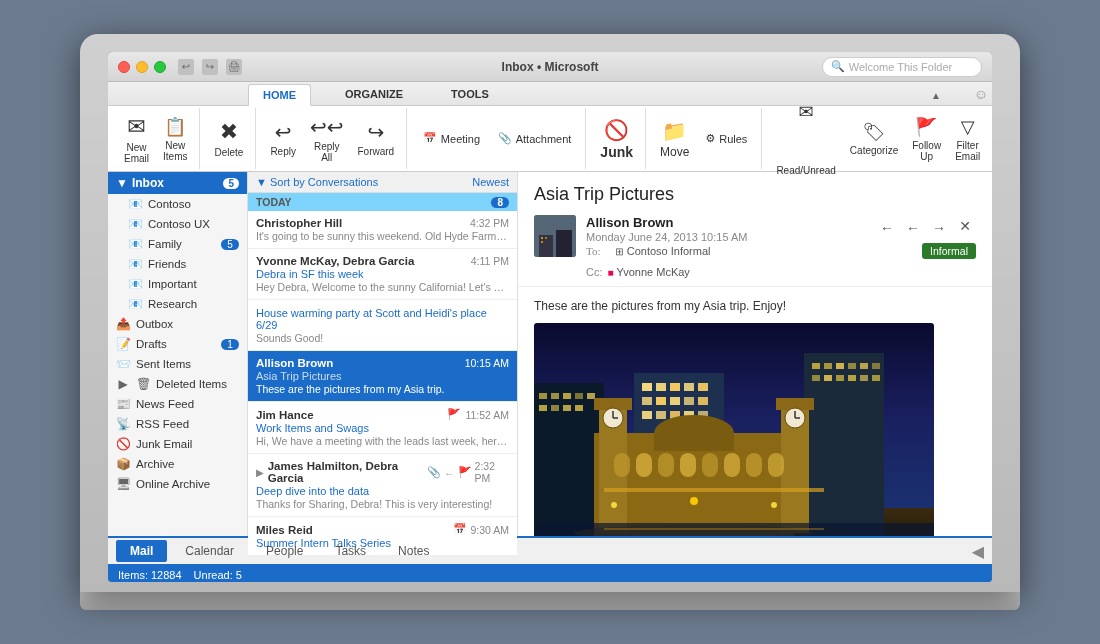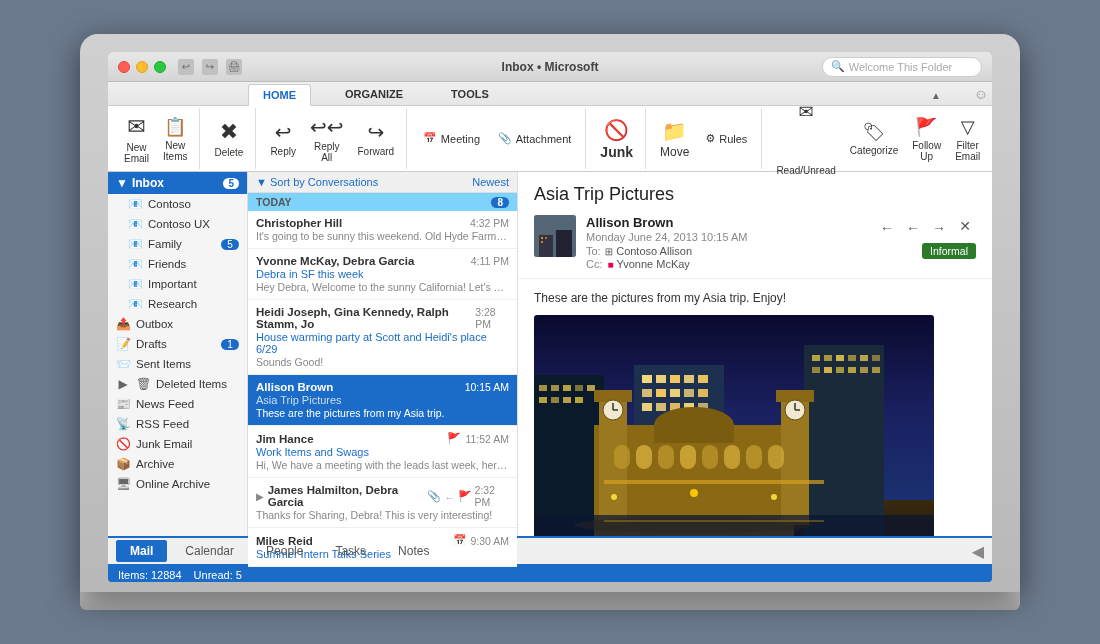--- a/index.html
+++ b/index.html
@@ -420,21 +420,21 @@
 
     .sender-to {
       font-size: 11px;
       color: #555;
       margin-top: 2px;
     }
 
     .sender-cc {
       font-size: 11px;
       color: #555;
-      margin-top: 1px;
+      margin-top: 9px;
     }
 
     .reading-pane-actions {
       display: flex;
       align-items: center;
       gap: 4px;
       margin-left: auto;
     }
 
     .reading-action-btn {
@@ -772,24 +772,20 @@
             <div class="email-item">
               <div class="email-header-row">
                 <span class="email-sender" style="font-weight:700;">Yvonne McKay, Debra Garcia</span>
                 <span class="email-time">4:11 PM</span>
               </div>
               <div class="email-subject">Debra in SF this week</div>
               <div class="email-preview">Hey Debra, Welcome to the sunny California! Let's plan f</div>
             </div>
 
             <div class="email-item">
-              <div class="email-header-row">
-                <span class="email-sender" style="font-weight:700;">Heidi Joseph, Gina Kennedy, Ralph Stamm, Jo</span>
-                <span class="email-time">3:28 PM</span>
-              </div>
               <div class="email-subject">House warming party at Scott and Heidi's place 6/29</div>
               <div class="email-preview">Sounds Good!</div>
             </div>
 
             <div class="email-item selected">
               <div class="email-header-row">
                 <span class="email-sender">Allison Brown</span>
                 <span class="email-time">10:15 AM</span>
               </div>
               <div class="email-subject">Asia Trip Pictures</div>
@@ -814,20 +810,21 @@
                   <span style="font-size:10px;color:#888;">▶</span>
                   <span class="email-sender">James Halmilton, Debra Garcia</span>
                 </span>
                 <span style="display:flex;align-items:center;gap:3px;">
                   <span style="font-size:11px;color:#888;">📎</span>
                   <span style="font-size:11px;color:#aaa;">←</span>
                   <span style="font-size:11px;color:#e05;">🚩</span>
                   <span class="email-time">2:32 PM</span>
                 </span>
               </div>
+              <div class="email-subject">Deep dive into the data</div>
               <div class="email-preview">Thanks for Sharing, Debra! This is very interesting!</div>
             </div>
 
             <div class="email-item">
               <div class="email-header-row">
                 <span class="email-sender">Miles Reid</span>
                 <span style="display:flex;align-items:center;gap:3px;">
                   <span style="font-size:11px;color:#888;">📅</span>
                   <span class="email-time">9:30 AM</span>
                 </span>
@@ -852,23 +849,23 @@
                       <rect x="7" y="22" width="2" height="2" fill="#ffaa00" opacity="0.8"></rect>
                       <rect x="11" y="22" width="2" height="2" fill="#ffaa00" opacity="0.6"></rect>
                       <rect x="7" y="26" width="2" height="2" fill="#ffaa00" opacity="0.7"></rect>
                     </svg>
                   </div>
                 </div>
                 <div class="sender-info">
                   <div class="sender-name">Allison Brown</div>
                   <div class="sender-date">Monday June 24, 2013 10:15 AM</div>
                   <div class="sender-to">
-                    <span style="color:#888;margin-right:1px;">To: </span>
+                    <span style="color:#888;margin-right:12px;font-family:Liberation Serif, serif;">To: </span>
                     <span style="font-size:10px;">⊞</span>
-                    <span>Contoso Allison</span>
+                    <span>Contoso Informal</span>
                   </div>
                   <div class="sender-cc">
                     <span style="color:#888;margin-right:2px;">Cc: </span>
                     <span style="color:#e05;font-size:10px;">■</span>
                     <span>Yvonne McKay</span>
                   </div>
                 </div>
                 <div style="display:flex;flex-direction:column;align-items:flex-end;gap:6px;">
                   <div class="reading-pane-actions">
                     <div class="reading-action-btn">←</div>

